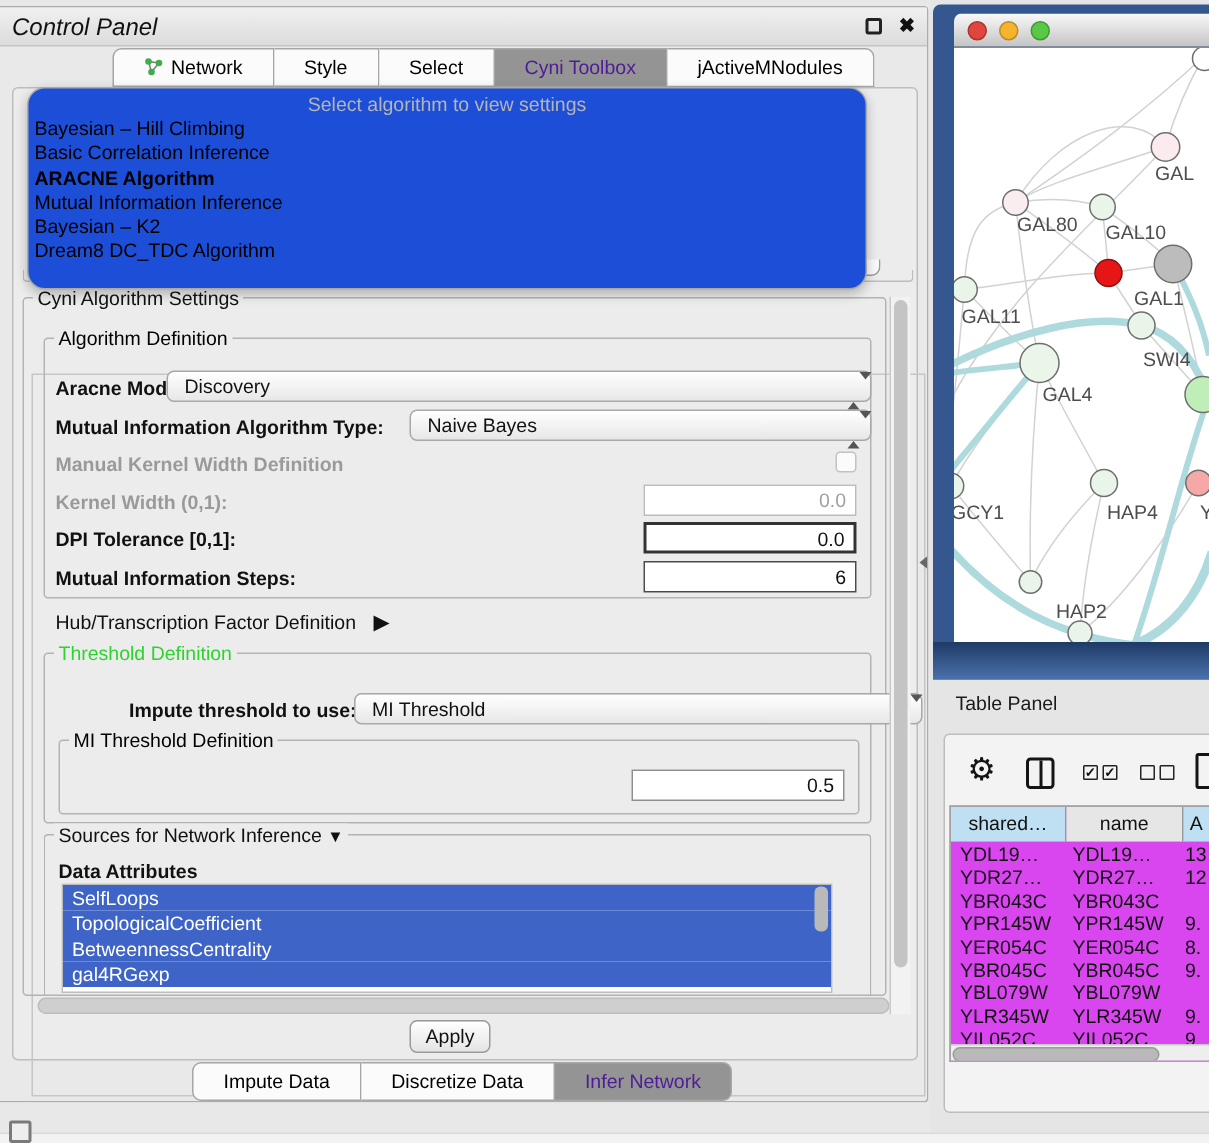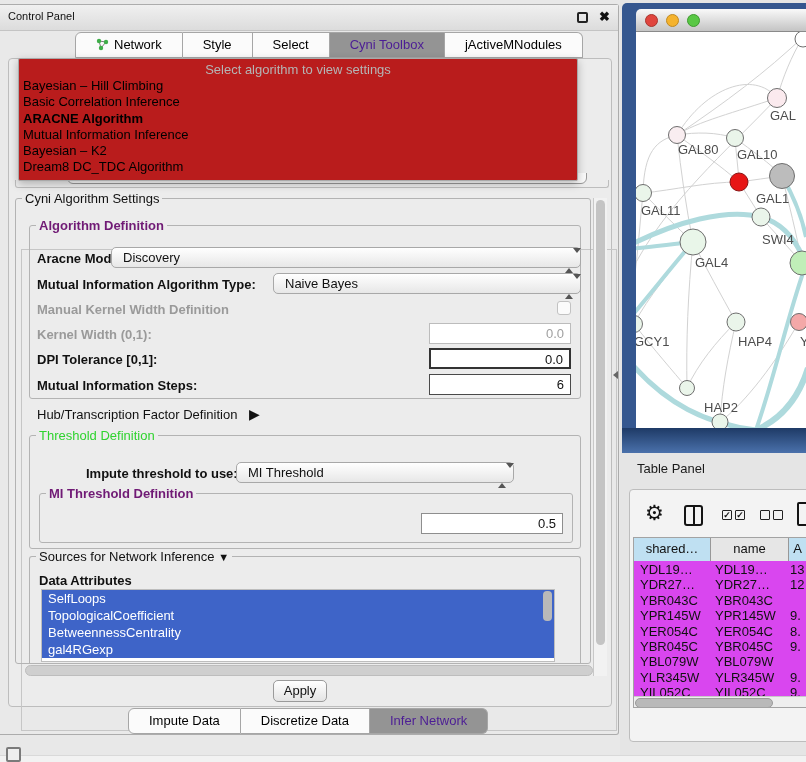--- a/index.html
+++ b/index.html
@@ -6,21 +6,21 @@
   html,body { width:806px; height:762px; }
   body { font-family:"Liberation Sans", sans-serif; font-size:13px; background:#e8e8e8; color:#111; }
   .screen { position:relative; width:806px; height:762px; overflow:hidden; background:#e8e8e8; }
   .abs { position:absolute; }
 
   
   .control-panel { position:absolute; left:0; top:4px; width:619px; height:731px;
     background:#e9e9e9; border:1px solid #acacac; border-left:none; border-radius:0 3px 3px 0; }
   .cp-titlebar { position:absolute; left:0; top:0; width:100%; height:26px;
     background:linear-gradient(#f0f0f0,#dcdcdc); border-bottom:1px solid #c4c4c4; }
-  .cp-title { position:absolute; left:8px; top:5px; font-size:11px; color:#111; }
+  .cp-title { position:absolute; left:8px; top:5px; font-size:16px; color:#111;font-style:italic; }
   .float-ic { position:absolute; right:30px; top:7px; width:11px; height:11px; border:2px solid #222; border-radius:2px; }
   .close-ic { position:absolute; right:8px; top:4px; font-size:13px; font-weight:bold; color:#111; }
 
   .tabs-row { position:absolute; white-space:nowrap; }
   .tab { display:inline-block; font-size:13px; padding:4px 20px 5px; background:#fbfbfb;
     border:1px solid #a6a6a6; border-left:none; color:#000; vertical-align:top; }
   .tab.first { border-left:1px solid #a6a6a6; border-radius:6px 0 0 6px; }
   .tab.last { border-radius:0 6px 6px 0; }
   .tab.sel { background:#949494; color:#4c1d95; }
   .tabs-row.top .tab.first { border-radius:6px 0 0 0; }
@@ -28,21 +28,21 @@
   .tab .ticon { display:inline-block; vertical-align:-2px; margin-right:5px; }
 
   .cp-body { position:absolute; left:8px; top:53px; width:604px; height:649px;
     background:#ececec; border:1px solid #bdbdbd; border-radius:4px; }
 
   .viewport { position:absolute; left:12px; top:190px; width:596px; height:482px; border:1px solid #c6c6c6; }
 
   .groupbox { position:absolute; border:1px solid #b3b3b3; border-radius:3px; }
   .gb-title { position:absolute; top:-8px; left:6px; background:#ececec; padding:0 3px;
     font-size:13px; line-height:15px; white-space:nowrap; }
-  .t-blue { color:#701a75;font-weight:bold; }
+  .t-blue { color:#000000; }
   .t-green { color:#2fd32f; }
 
   .lbl { position:absolute; font-size:13px; white-space:nowrap; }
   .bold { font-weight:bold; }
   .dis { color:#9a9a9a; }
 
   .combo { position:absolute; height:21px; background:linear-gradient(#ffffff,#e7e7e7);
     border:1px solid #a8a8a8; border-radius:5px; font-size:13px; line-height:19px; padding-left:11px; color:#111; }
   .arrows { position:absolute; right:7px; top:3px; width:8px; }
   .arr-up { width:0; height:0; border-left:4px solid transparent; border-right:4px solid transparent;
@@ -58,22 +58,22 @@
   .attr-item { height:17px; line-height:17px; padding-left:6px; font-size:13px; color:#fff; }
   .list-vsb { position:absolute; top:1px; width:9px; height:30px; background:#b9b9b9; border-radius:4px; }
 
   .hsb { position:absolute; background:#cfcfcf; border:1px solid #bdbdbd; border-radius:6px; }
   .vsb-track { position:absolute; background:#f2f2f2; border-left:1px solid #c8c8c8; }
   .vsb-thumb { position:absolute; left:2px; top:2px; width:9px; background:#c4c4c4; border-radius:5px; }
 
   .apply-btn { position:absolute; width:54px; height:22px; background:linear-gradient(#ffffff,#e4e4e4);
     border:1px solid #9a9a9a; border-radius:5px; text-align:center; line-height:20px; font-size:13px; }
 
-  .popup { position:absolute; left:18px; top:53px; width:560px; background:#b91c1c;
-    border:1px solid #a9a9a9; border-radius:2px; box-shadow:0 3px 8px rgba(0,0,0,.25); padding-bottom:4px; }
+  .popup { position:absolute; left:18px; top:53px; width:560px; background:#1d4ed8;
+    border:1px solid #a9a9a9; border-radius:12px; box-shadow:0 3px 8px rgba(0,0,0,.25); padding-bottom:16px; }
   .popup-prompt { text-align:center; color:#b5b5b5; font-size:13px; line-height:17px; padding-top:2px; }
   .popup-item { font-size:13px; line-height:16.3px; padding-left:4px; white-space:nowrap; color:#000; }
   .hidden-combo { position:absolute; left:58px; top:114px; width:520px; height:11px; overflow:hidden; }
   .hidden-combo-inner { position:absolute; left:0; top:-11px; width:520px; height:22px;
     border:1px solid #999; border-radius:6px; background:#fafafa; color:#9a9a9a; line-height:20px; padding-left:14px; }
   .infer-gb-bottom { position:absolute; left:6px; top:121px; width:594px; height:8px;
     border:1px solid #bdbdbd; border-top:none; border-radius:0 0 3px 3px; }
 
   
   .right-region { position:absolute; left:620px; top:0; width:186px; height:762px; background:#e5e5e5; }
@@ -170,21 +170,21 @@
 
       <span class="lbl" style="left:28px; top:347px;">
         <span>Hub/Transcription Factor Definition</span>
         <span style="margin-left:8px; font-size:14px;">▶</span>
       </span>
 
       <div class="groupbox" style="left:20px; top:376px; width:552px; height:114px;">
         <span class="gb-title t-green">Threshold Definition</span>
       </div>
       <span class="lbl bold" style="left:77px; top:407px;">Impute threshold to use:</span>
-      <div class="combo" style="left:227px; top:403px; width:278px;">
+      <div class="combo" style="left:227px; top:403px; width:379px;">
         <span>MI Threshold</span>
         <span class="arrows"><span class="arr-up"></span><span class="arr-dn"></span></span>
       </div>
       <div class="groupbox" style="left:30px; top:434px; width:534px; height:50px;">
         <span class="gb-title t-blue">MI Threshold Definition</span>
       </div>
       <div class="tfield" style="left:412px; top:454px; width:142px; border:1px solid #8e8e8e;">0.5</div>
 
       <div class="groupbox" style="left:20px; top:497px; width:552px; height:108px; border-bottom:none; border-radius:3px 3px 0 0;">
         <span class="gb-title">

